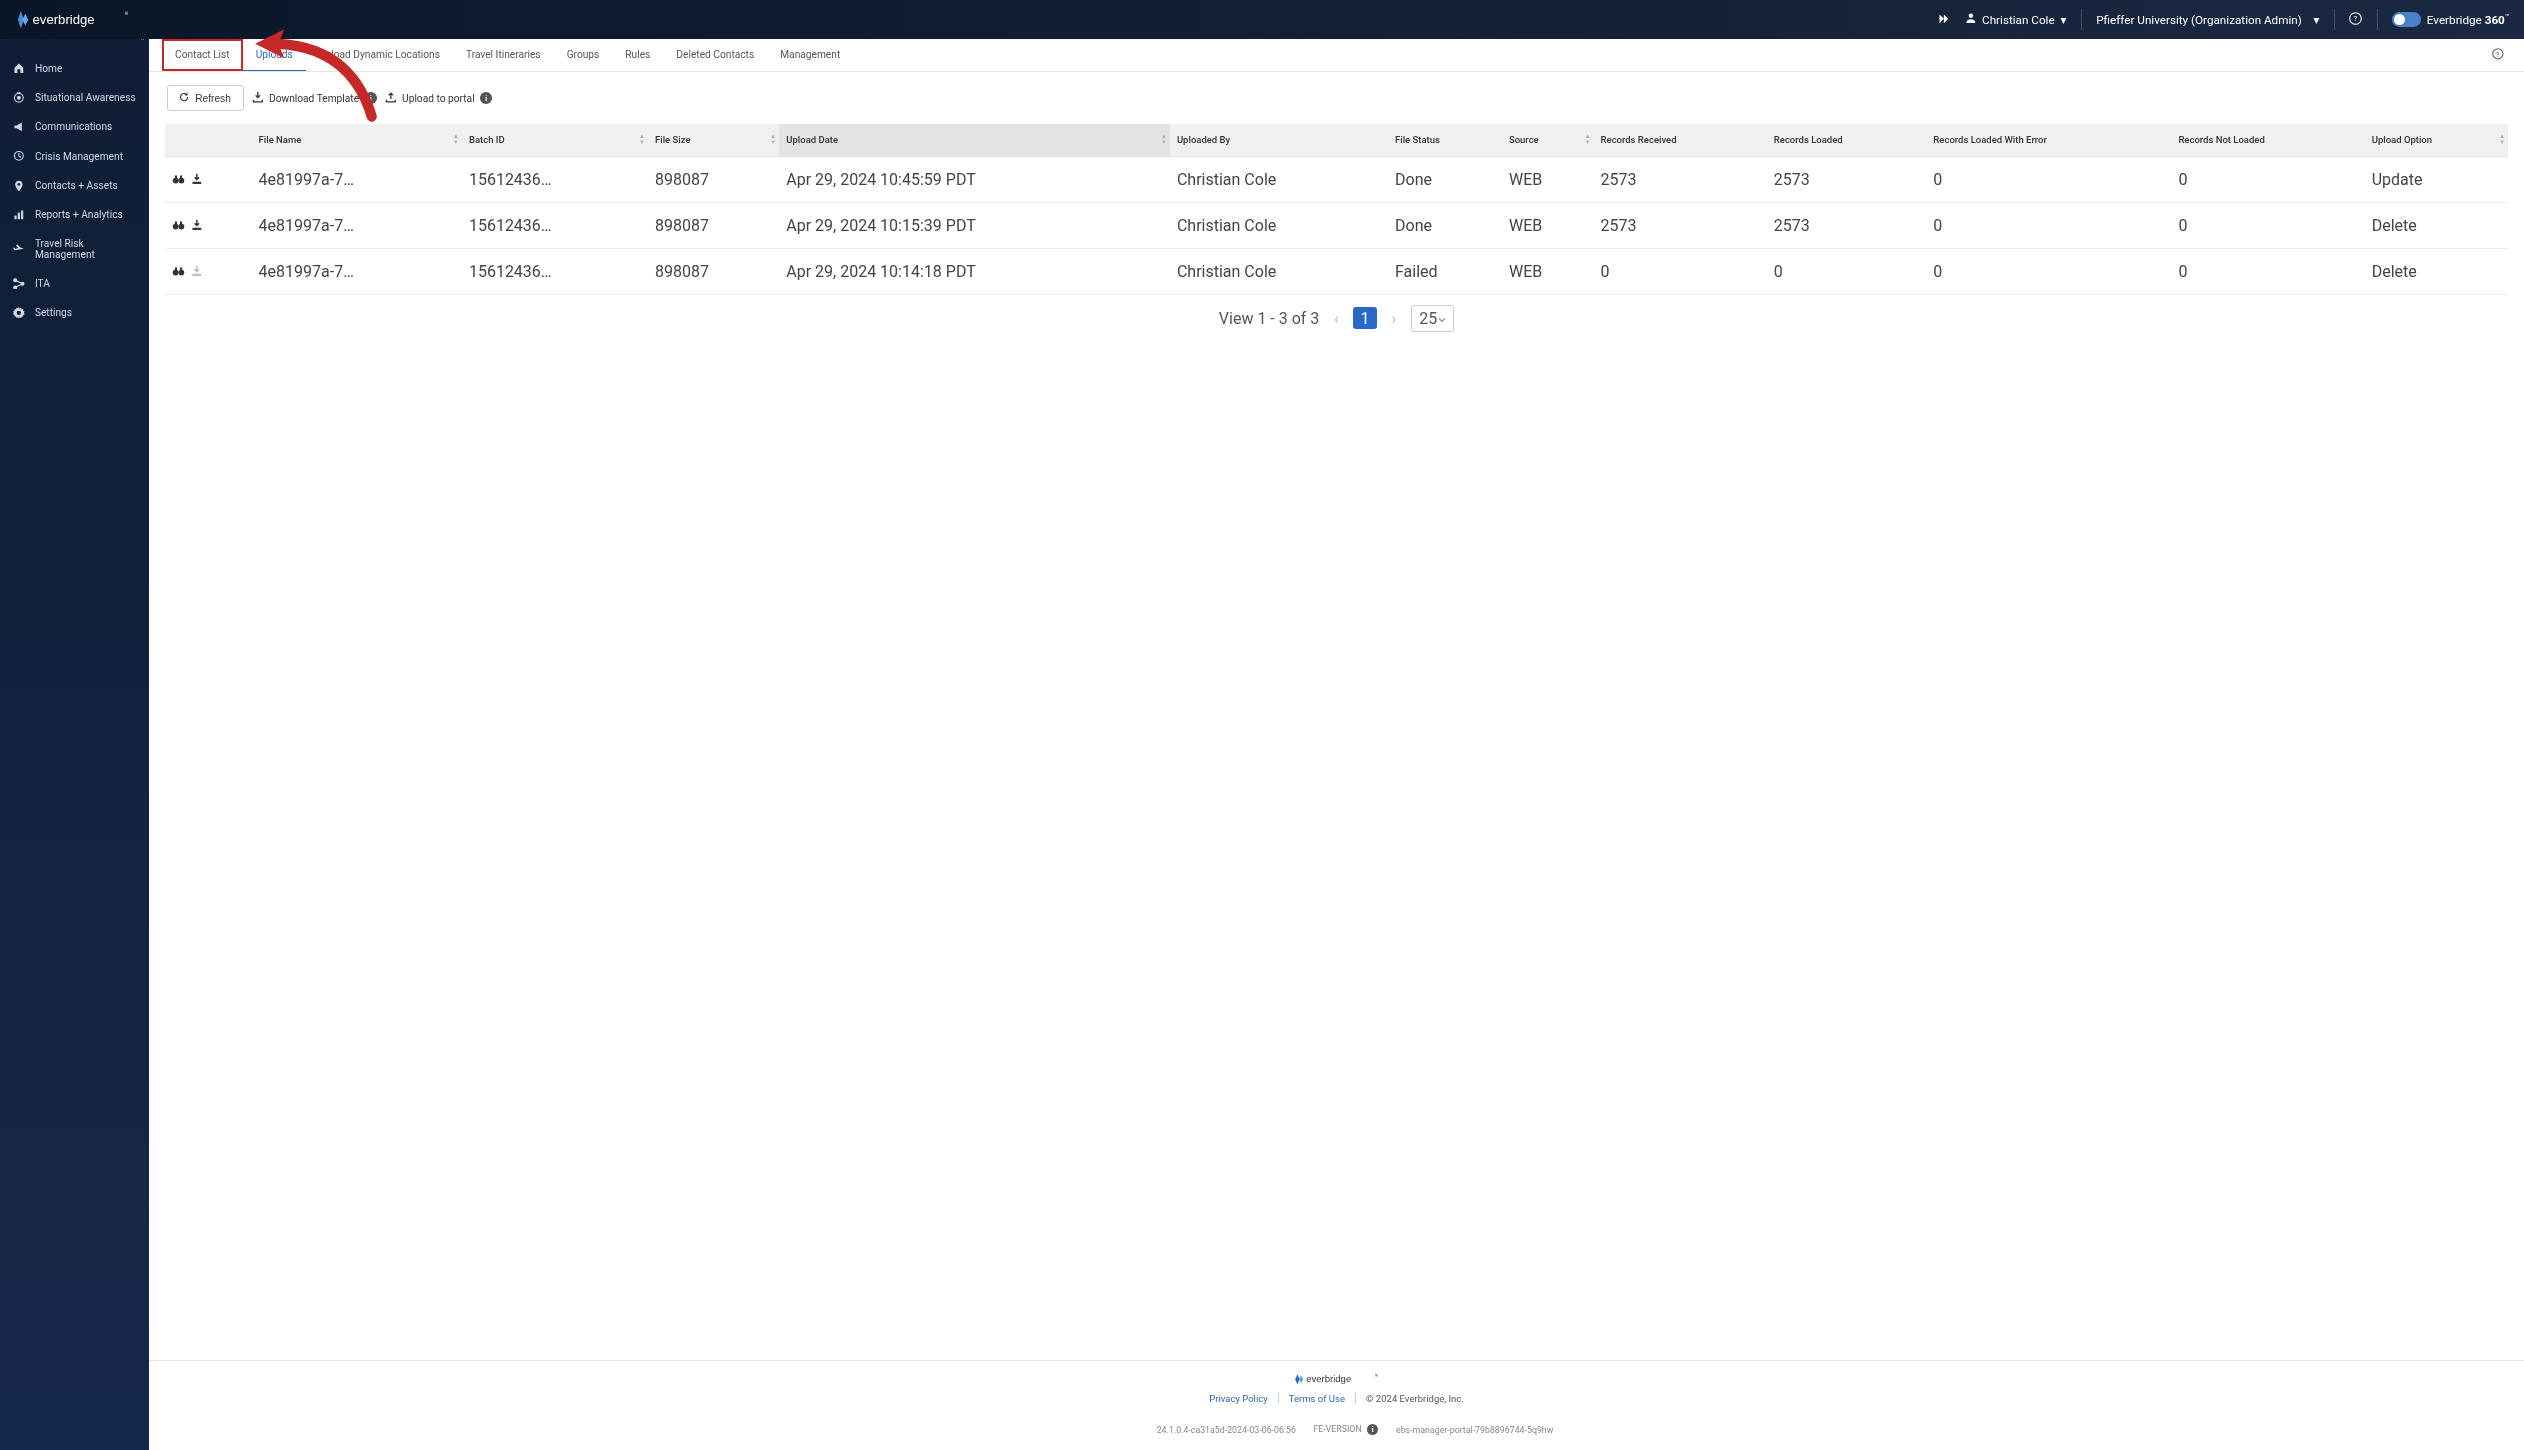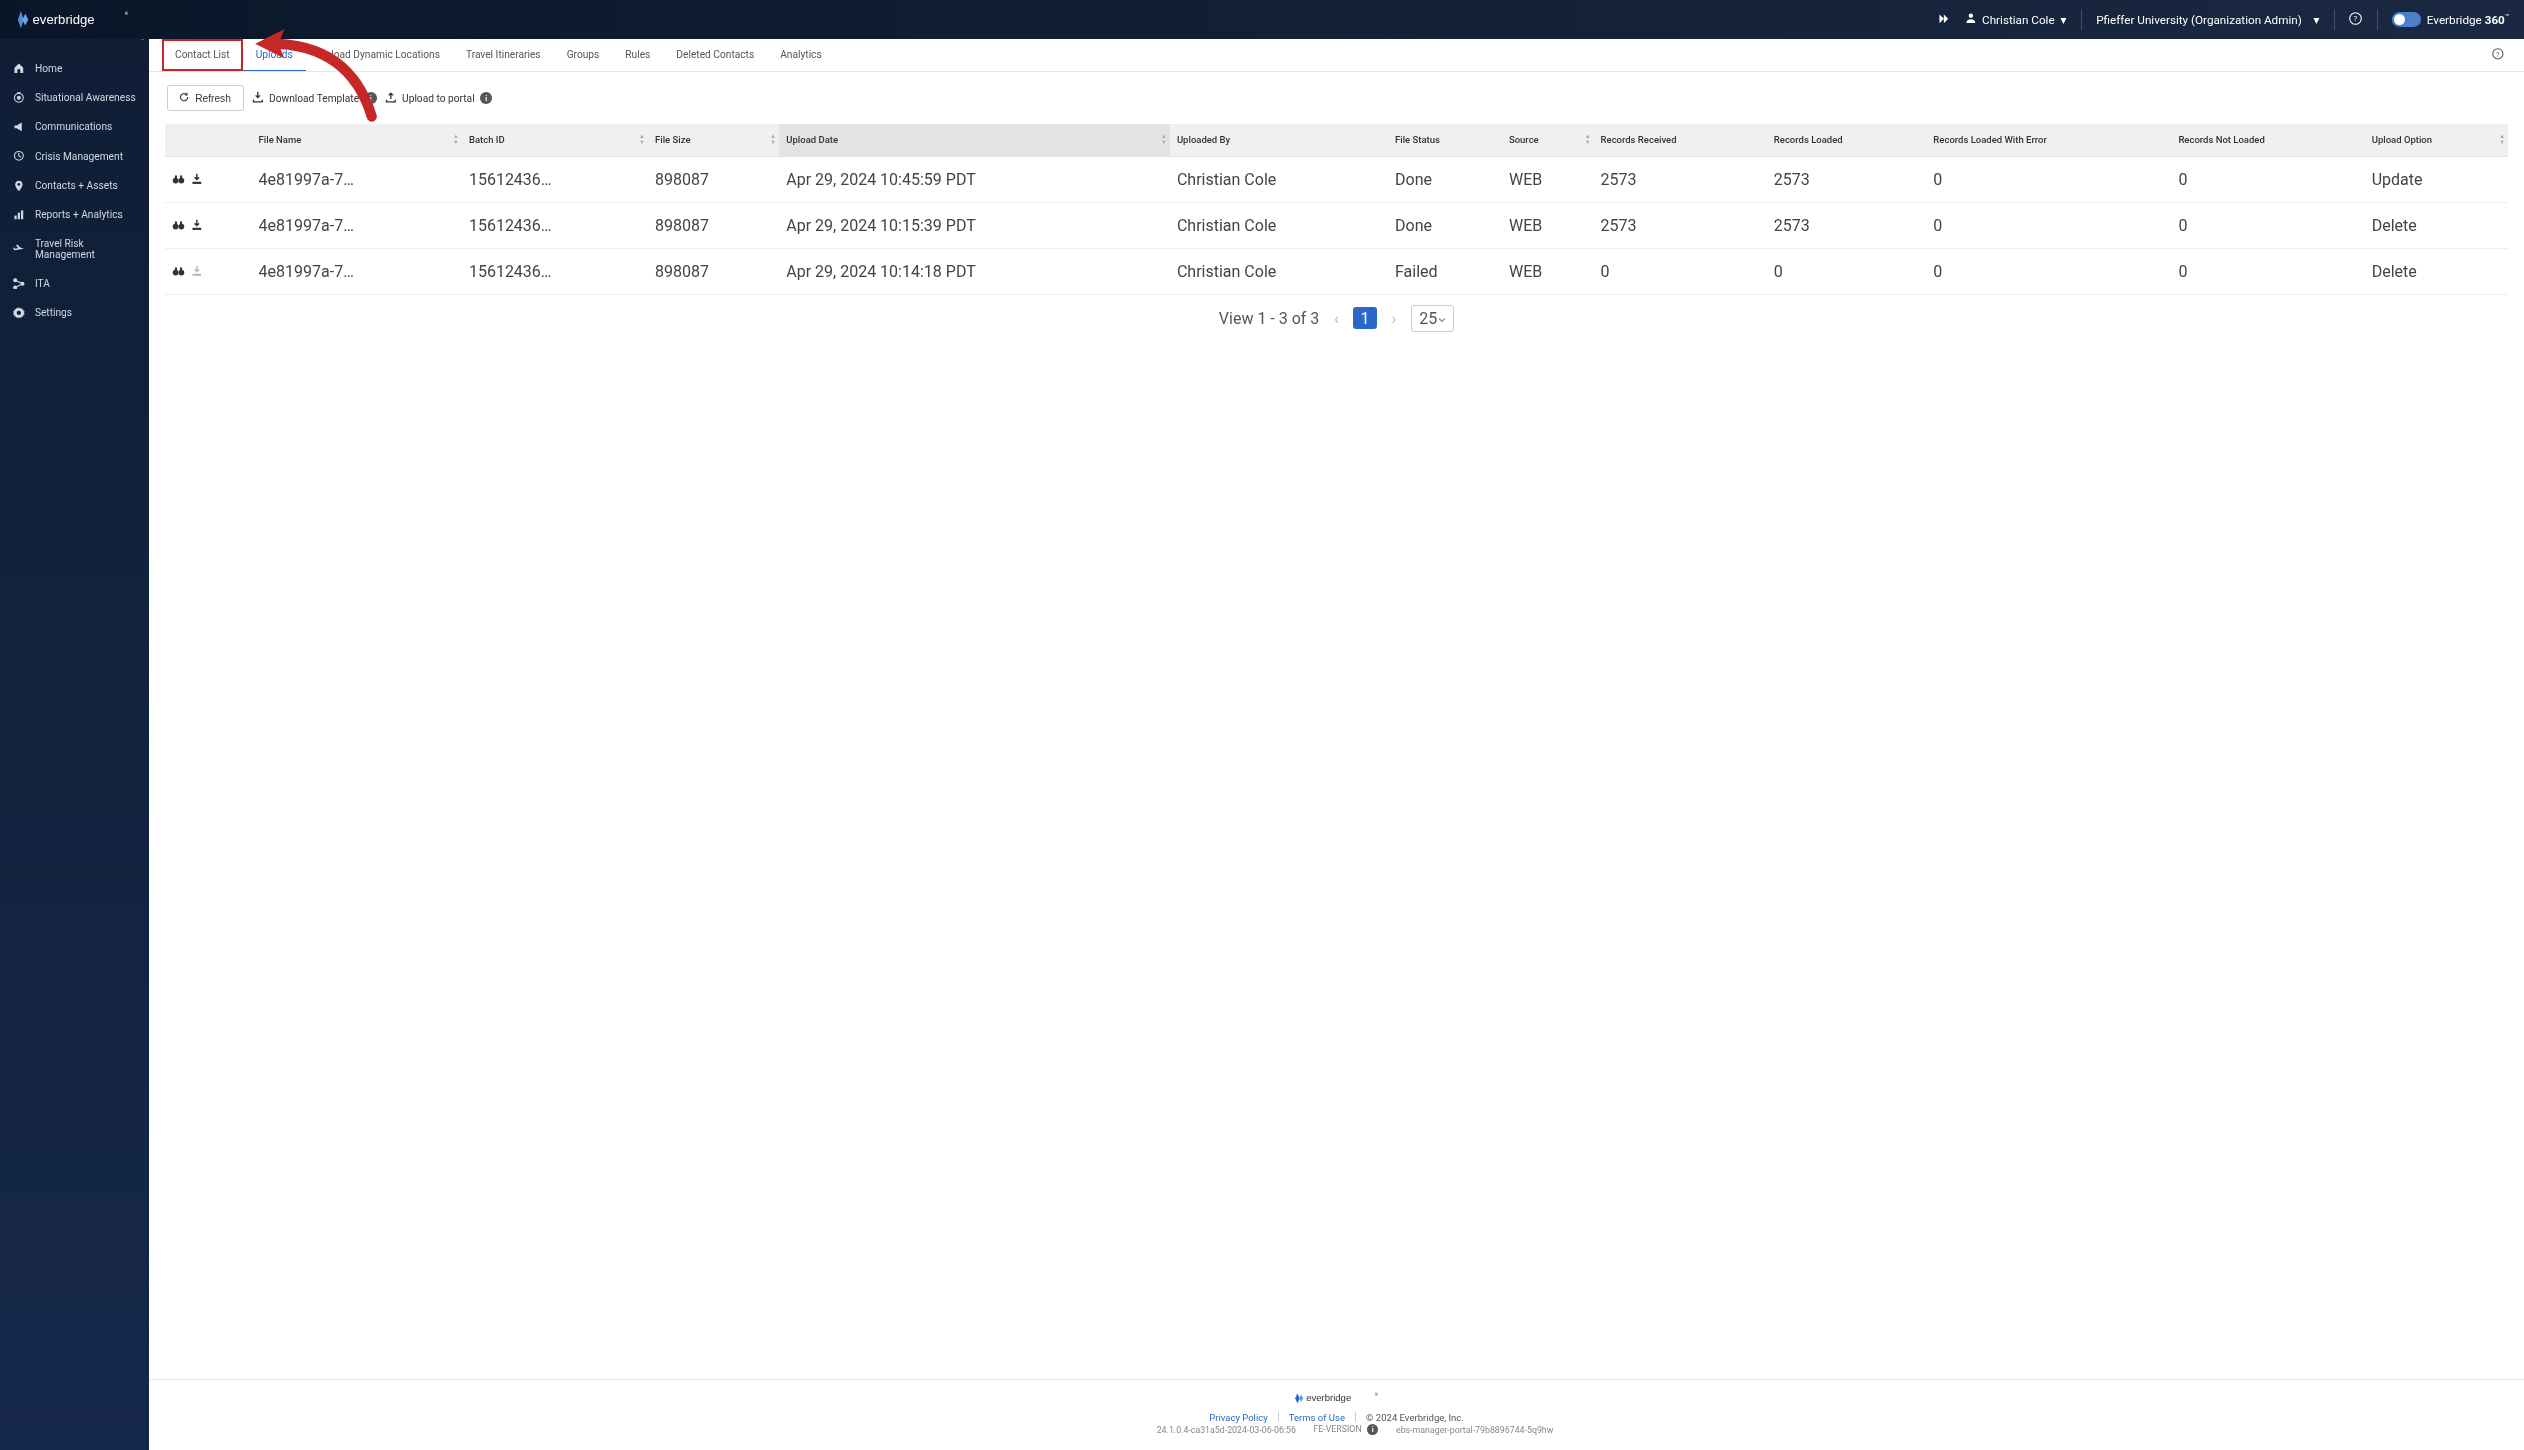--- a/index.html
+++ b/index.html
@@ -56,21 +56,21 @@
 
 .pagination { display: flex; align-items: center; justify-content: center; gap: 10.2px; padding: 10.2px 0 29px; font-size: 16px; color: #555; }
 .page-btn { cursor: pointer; color: #bbb; padding: 1.5px 4.4px; }
 .page-num { background: #2968c8; color: #fff; border-radius: 2.9px; padding: 1.5px 7.3px; }
 .page-size { border: 0.7px solid #ccc; border-radius: 2.9px; padding: 2.9px 16px 2.9px 7.3px; position: relative; cursor: pointer; }
 .page-size::after { content: '⌄'; position: absolute; right: 4.4px; top: 1.5px; color: #999; }
 
 
 .footer { border-top: 0.7px solid #e5e5e5; padding: 10.2px 0 14.6px; text-align: center; font-size: 9.5px; color: #555; }
 .footer-logo { margin-bottom: 4.4px; }
-.footer-links { display: flex; justify-content: center; gap: 10.2px; align-items: center; margin-bottom: 1px; }
+.footer-links { display: flex; justify-content: center; gap: 10.2px; align-items: center; margin-bottom: 20px; }
 .footer-link { color: #2968c8; cursor: pointer; }
 .footer-divider { width: 0.7px; height: 10.2px; background: #ccc; }
 .footer-meta { display: flex; justify-content: center; gap: 17.5px; color: #888; font-size: 8.8px; align-items: center; margin-left: 37px; }
 
 
 .ico { display: inline-block; }
 </style>
 </head>
 <body>
 
@@ -209,21 +209,21 @@
 
   <div class="tabs" id="tabs">
 
     <div class="tab annotated">Contact List</div>
       <div class="tab active">Uploads</div>
       <div class="tab">Upload Dynamic Locations</div>
       <div class="tab">Travel Itineraries</div>
       <div class="tab">Groups</div>
       <div class="tab">Rules</div>
       <div class="tab">Deleted Contacts</div>
-      <div class="tab">Analytics</div>
+      <div class="tab">Management</div>
       <span class="help-icon-tabs"><svg width="11.7" height="11.7" viewBox="0 0 16 16" fill="none" stroke="#555" stroke-width="1.4" style="font-size:14px">
           <circle cx="8" cy="8" r="7"></circle>
           <text x="8" y="12" text-anchor="middle" fill="#555" font-size="10" stroke="none">?</text>
         </svg></span>
   </div>
 
   <svg class="annotation-arrow" width="153" height="95" viewBox="0 0 210 130">
     <path d="M 200 120 Q 170 20 60 20" stroke="#c62828" stroke-width="14" fill="none" stroke-linecap="round"></path>
     <path d="M 40 20 L 80 0 L 72 20 L 80 40 Z" fill="#c62828"></path>
   </svg>

